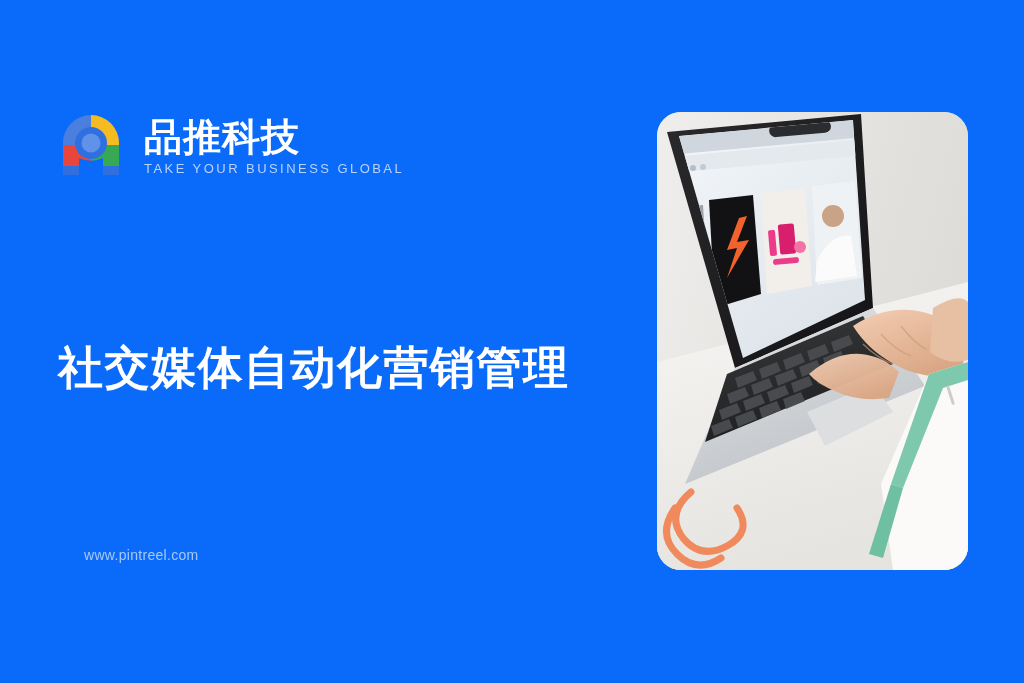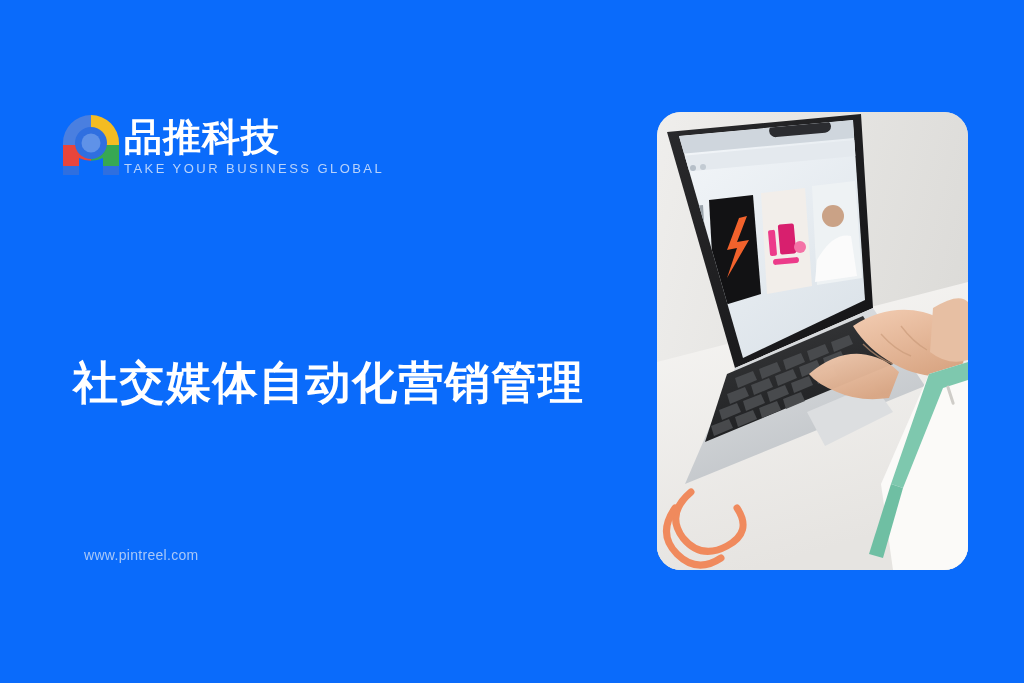--- a/index.html
+++ b/index.html
@@ -18,21 +18,21 @@
     -webkit-font-smoothing: antialiased;
   }
 
   
   .brand-lockup {
     position: absolute;
     left: 62px;
     top: 114px;
     display: flex;
     align-items: center;
-    gap: 4px;
+    gap: 24px;
   }
   .brand-mark {
     width: 58px;
     height: 62px;
     flex: 0 0 auto;
     display: block;
   }
   .brand-wordmark {
     display: flex;
     flex-direction: column;
@@ -62,21 +62,21 @@
     position: absolute;
     left: 58px;
     top: 340px;
     width: 560px;
     color: #ffffff;
     font-size: 45px;
     font-weight: 700;
     letter-spacing: 1.5px;
     line-height: 1.25;
     font-family: "DejaVu Sans", "Liberation Sans", sans-serif;
-    margin: 15px;
+    margin: 0;
   }
 
   .site-url {
     position: absolute;
     left: 84px;
     top: 548px;
     color: #a9c8f8;
     font-size: 14px;
     font-weight: 400;
     letter-spacing: 0.3px;

